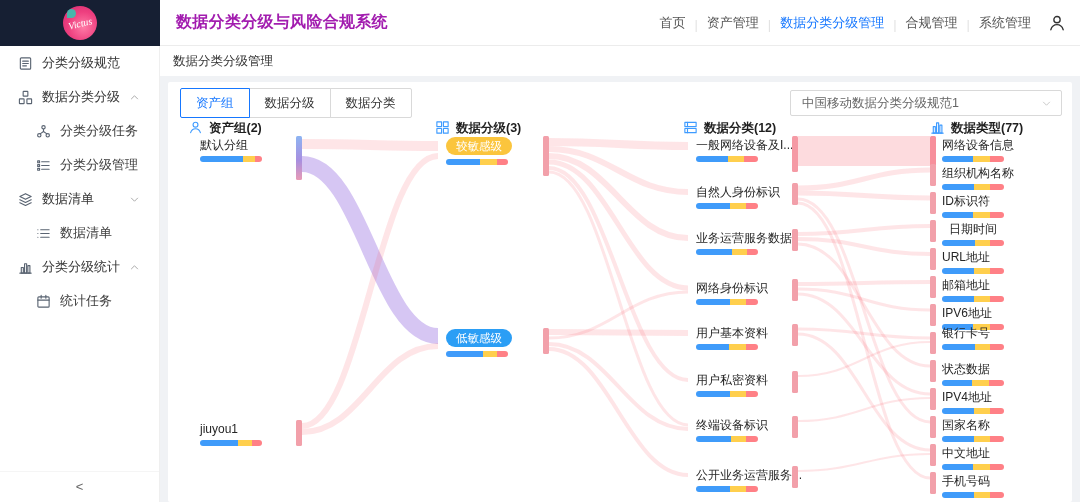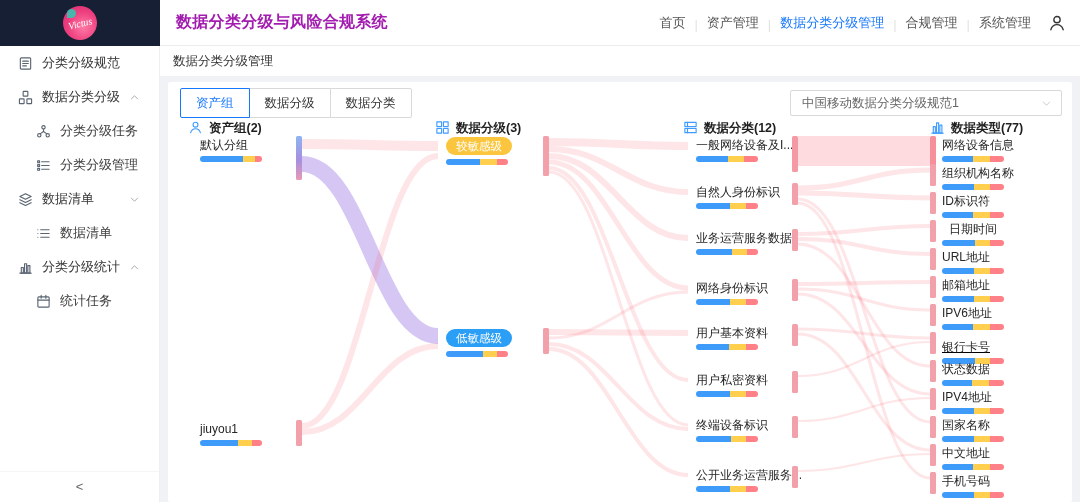--- a/index.html
+++ b/index.html
@@ -436,21 +436,21 @@
           <div class="noderect" style="left: 750px; top: 158px; height: 22px; background: rgb(242, 160, 170);"></div>
           <div class="node" style="left: 762px; top: 188px;">
             <div class="lbl">IPV6地址</div>
             <div class="bar">
               <span class="seg" style="width: 50%; background: rgb(63, 155, 250);"></span>
               <span class="seg" style="width: 28%; background: rgb(255, 207, 77);"></span>
               <span class="seg" style="width: 22%; background: rgb(255, 128, 134);"></span>
             </div>
           </div>
           <div class="noderect" style="left: 750px; top: 186px; height: 22px; background: rgb(242, 160, 170);"></div>
-          <div class="node" style="left: 762px; top: 222px; text-decoration: underline;">
+          <div class="node" style="left: 762px; top: 208px;">
             <div class="lbl">银行卡号</div>
             <div class="bar">
               <span class="seg" style="width: 53%; background: rgb(63, 155, 250);"></span>
               <span class="seg" style="width: 25%; background: rgb(255, 207, 77);"></span>
               <span class="seg" style="width: 22%; background: rgb(255, 128, 134);"></span>
             </div>
           </div>
           <div class="noderect" style="left: 750px; top: 214px; height: 22px; background: rgb(242, 160, 170);"></div>
           <div class="node" style="left: 762px; top: 244px;">
             <div class="lbl">状态数据</div>

